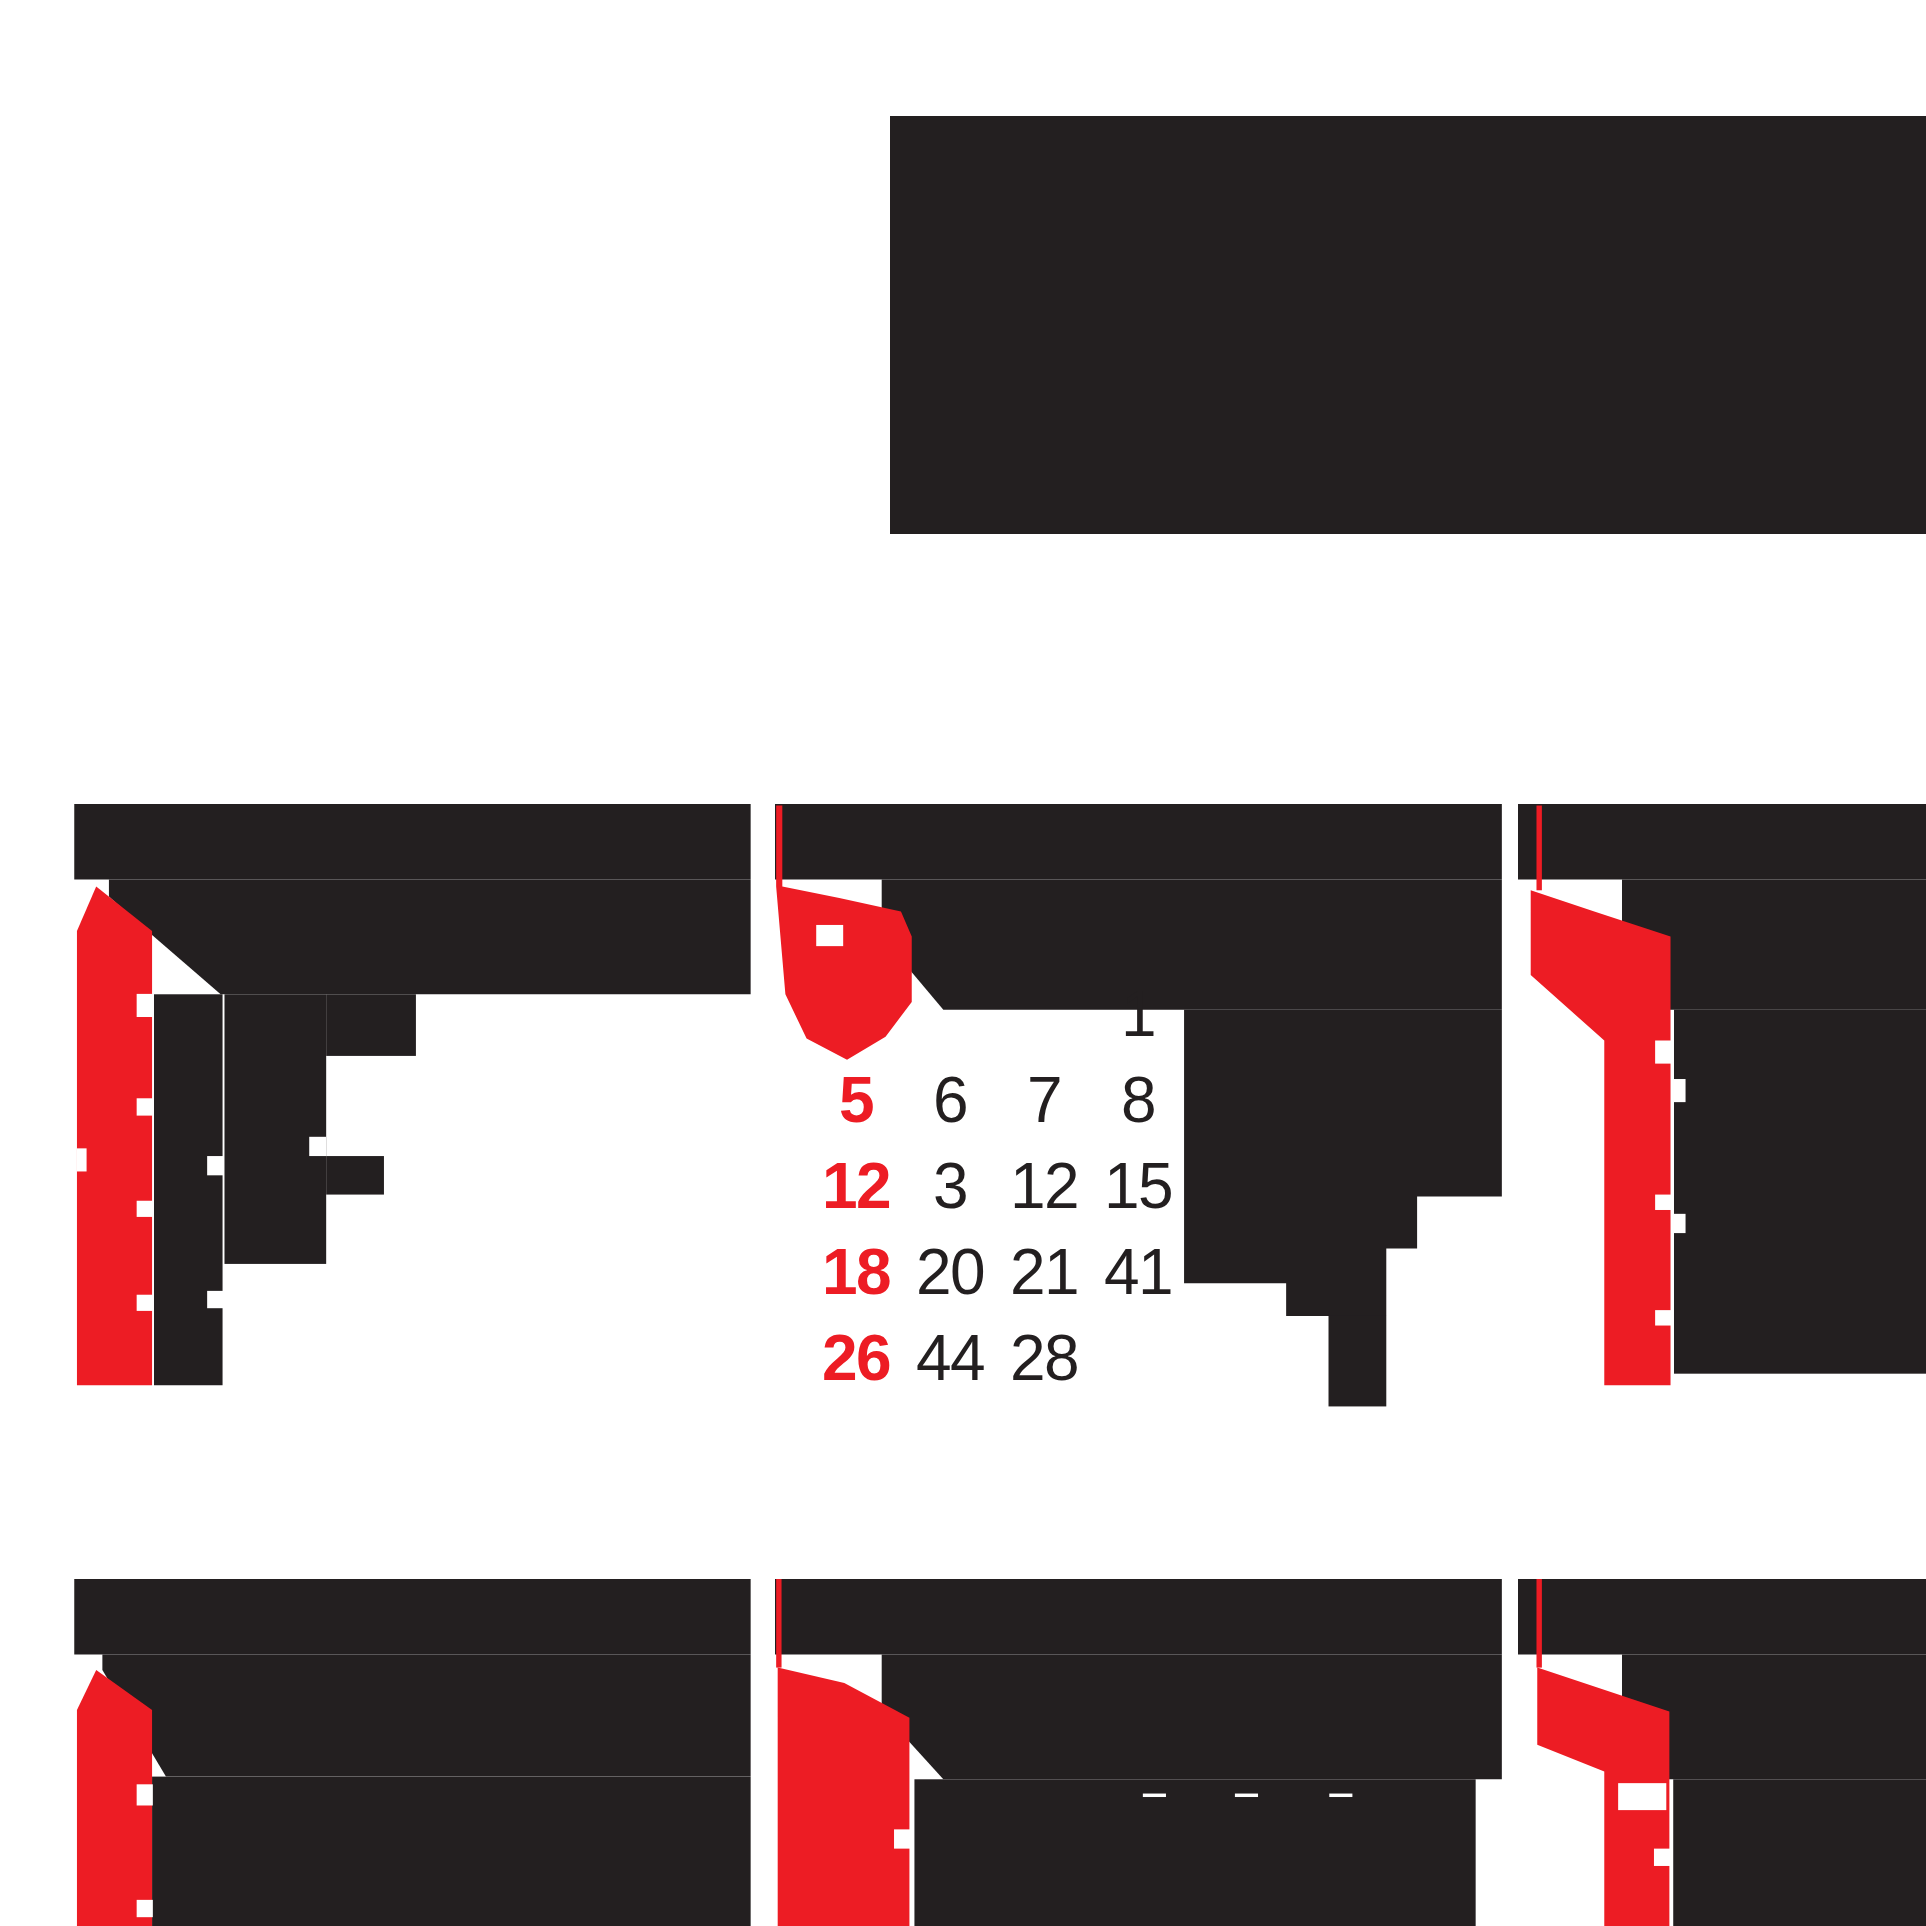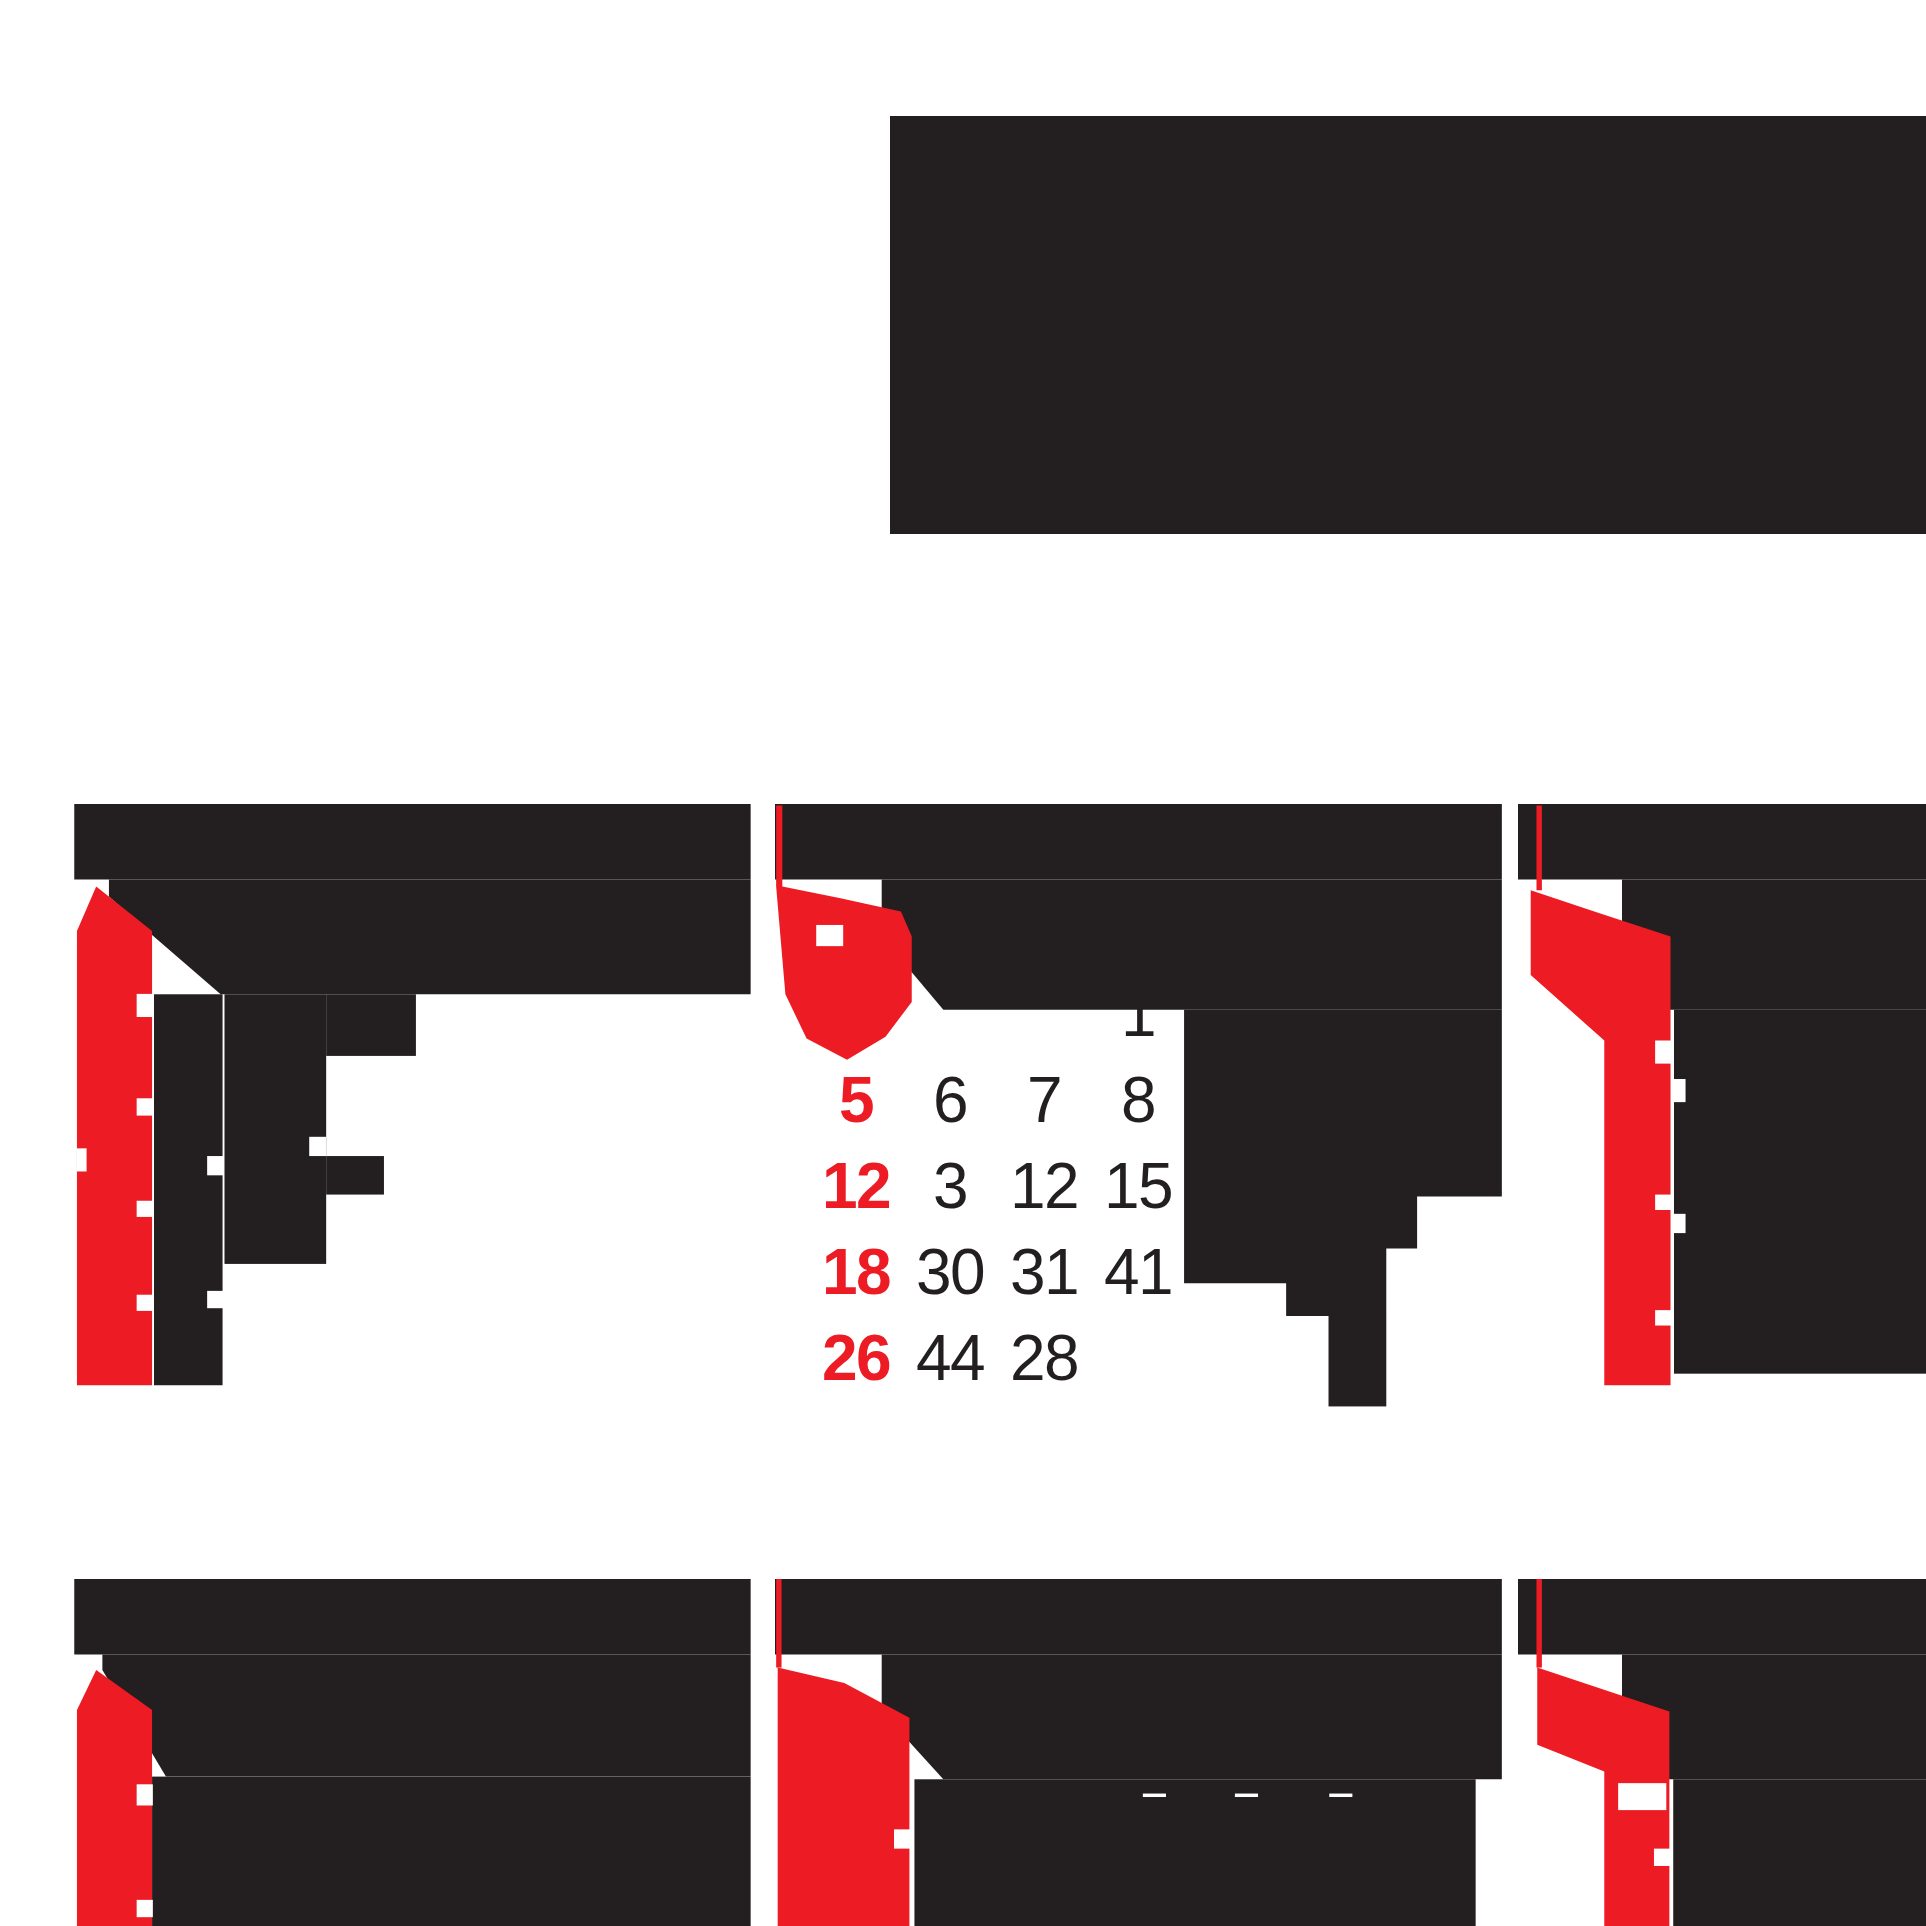--- a/index.html
+++ b/index.html
@@ -67,22 +67,22 @@
     <div class="cell">1</div>
     <div class="cell sun">5</div>
     <div class="cell">6</div>
     <div class="cell">7</div>
     <div class="cell">8</div>
     <div class="cell sun">12</div>
     <div class="cell">3</div>
     <div class="cell">12</div>
     <div class="cell">15</div>
     <div class="cell sun">18</div>
-    <div class="cell">30</div>
-    <div class="cell">31</div>
+    <div class="cell">20</div>
+    <div class="cell">21</div>
     <div class="cell">41</div>
     <div class="cell sun">26</div>
     <div class="cell">44</div>
     <div class="cell">28</div>
     <div class="cell"></div>
   </div>
 </div>
 
 <div class="block" style="left:1518px;top:804px;width:738px;height:624px;">
   <svg width="738" height="624" viewBox="0 0 1916 1620">

